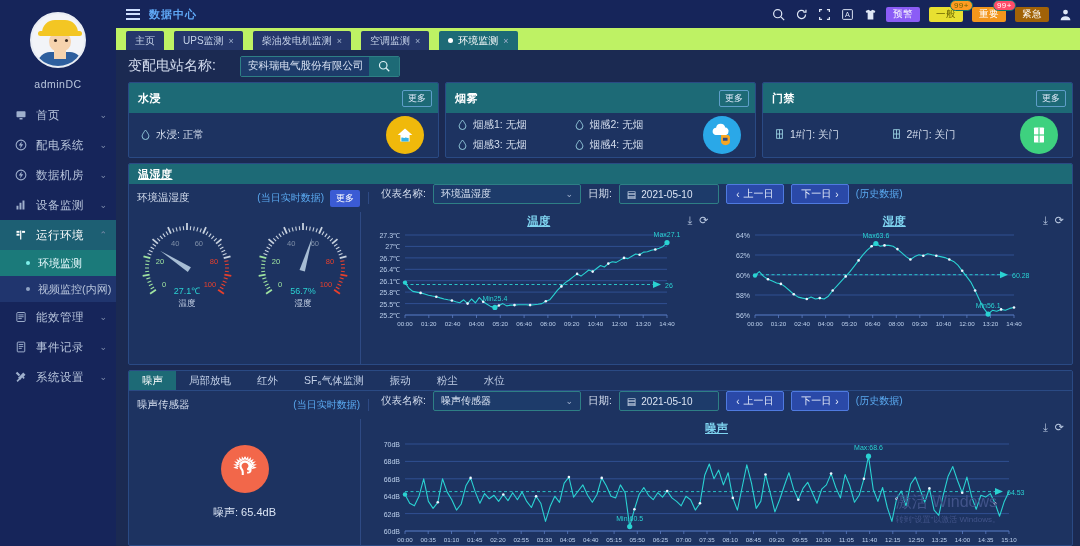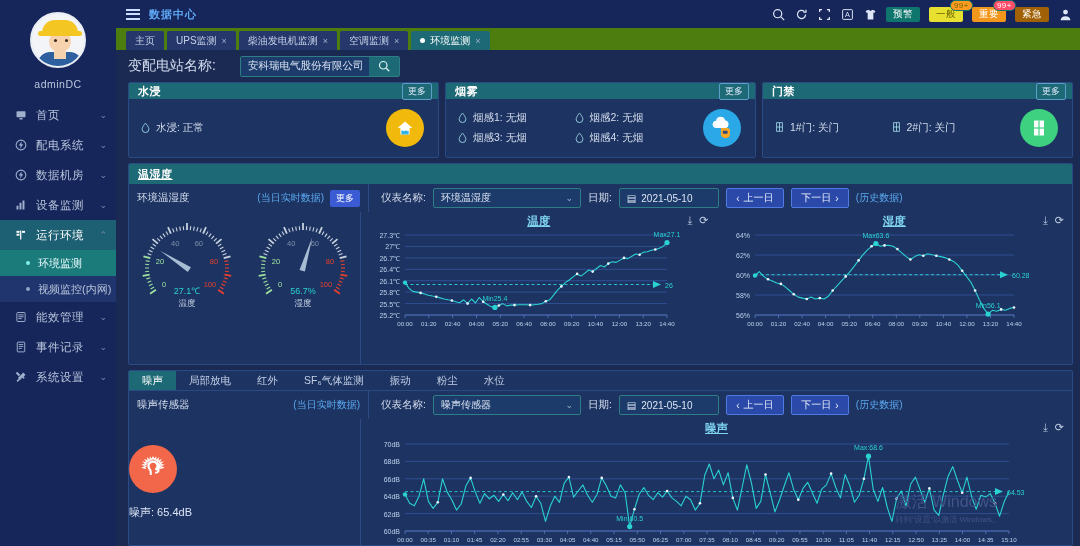--- a/index.html
+++ b/index.html
@@ -65,26 +65,26 @@
   .ticon { width:14px;height:14px; color:#dfe7f6; display:flex;align-items:center;
            justify-content:center; cursor:pointer; font-size:12px;}
   .ticon svg{ display:block; }
   .badge { height:15px; border-radius:2px; padding:0 7px; font-size:9.5px;
            color:#fff; display:flex; align-items:center; position:relative; cursor:pointer;
            letter-spacing:.5px; }
   .badge .cnt { position:absolute; right:-10px; top:-7px; background:#ff9b21;
                 border-radius:8px; font-size:8px; padding:0 3px; height:11px;
                 display:flex;align-items:center; border:1px solid #0f766e;}
   .badge.b-red .cnt { background:#ff4d6a; }
-  .badge.b1{background:#0f766e;} .badge.b2{background:#e8e031;color:#6b6600;}
+  .badge.b1{background:#8b5cf6;} .badge.b2{background:#e8e031;color:#6b6600;}
   .badge.b3{background:#f3961c;} .badge.b4{background:#a16207;}
 
   
-  .tabstrip { height:22px; background:#4d7c0f; display:flex; align-items:flex-end;
-              padding-left:10px; gap:3px; }
+  .tabstrip { height:22px; background:#bef264; display:flex; align-items:flex-end;
+              padding-left:10px; gap:10px; }
   .tab { height:19px; padding:0 9px; display:flex;align-items:center; gap:5px;
          font-size:10px; color:#c5d2e8; background:#25376b; border-radius:2px 2px 0 0;
          cursor:pointer; }
   .tab .tclose { font-size:9px; color:#9fb0cd; }
   .tab.active { background:#1d6a76; color:#fff; }
   .tab .tdot { width:5px;height:5px;border-radius:50%; background:#fff; }
 
   
   .searchrow { height:32px; display:flex; align-items:center; padding:0 0 0 12px;
                background:#1b2a52; }
@@ -96,21 +96,21 @@
                 font-family:"Liberation Sans",sans-serif;}
   .sbtn { width:30px; background:#1d6a76; display:flex;align-items:center;
           justify-content:center; cursor:pointer; }
 
   
   .content { padding:0 7px 0 12px; flex:1; display:flex; flex-direction:column; gap:5px;
              overflow:hidden;}
   .cards { display:flex; gap:6px; height:76px; }
   .card { flex:1; background:#1d3361; border:1px solid #2a4a84; border-radius:2px;
           display:flex; flex-direction:column; overflow:hidden; }
-  .card-hd { height:16px; background:#1d6a76; display:flex; align-items:center;
+  .card-hd { height:30px; background:#1d6a76; display:flex; align-items:center;
              padding:0 6px 0 9px; }
   .card-hd .t { font-size:11px; color:#fff; font-weight:bold; letter-spacing:.5px;}
   .more { margin-left:auto; font-size:9px; color:#dce7f7; border:1px solid #5e9ec9;
           border-radius:2px; padding:1px 5px; cursor:pointer; background:#1d6a76;}
   .card-bd { flex:1; position:relative; display:flex; align-items:center;
              padding:0 64px 0 12px; }
   .items { display:flex; flex-wrap:wrap; width:100%; }
   .item { display:flex; align-items:center; gap:6px; font-size:10.5px; color:#d5deee;
           min-width:50%; height:20px; }
   .item.w100 { min-width:100%; }
@@ -120,21 +120,21 @@
              align-items:center;justify-content:center; }
   .bi-y{background:#f0b90b;} .bi-b{background:#2aa8e8;} .bi-g{background:#3ed17f;}
 
   
   .panel { background:#1d3361; border:1px solid #2a4a84; border-radius:2px;
            display:flex; flex-direction:column; overflow:hidden; }
   .panel-hd { height:20px; background:#1d6a76; display:flex;align-items:center;
               padding:0 9px; }
   .panel-hd .t { font-size:11px; color:#fff; font-weight:bold; letter-spacing:.5px;
                  text-decoration:underline;}
-  .panel-ctl { height:28px; display:flex; align-items:center; padding:0 8px; }
+  .panel-ctl { height:28px; display:flex; align-items:flex-end; padding:8px 8px; }
   .left-ctl { width:232px; display:flex; align-items:center; padding-right:8px;
               border-right:1px solid #2e4a84; height:100%;}
   .left-ctl .nm { font-size:10.5px; color:#d5deee;}
   .realtime { margin-left:auto; font-size:10px; color:#5aa9f0; cursor:pointer; }
   .btn-more { margin-left:6px; font-size:9px; background:#3b5bd4; color:#fff;
               border-radius:2px; padding:2px 6px; cursor:pointer;}
   .right-ctl { flex:1; display:flex; align-items:center; gap:7px; padding-left:12px;}
   .fl { font-size:10.5px; color:#d5deee; }
   .sel { height:20px; min-width:128px; background:#1d3b6a; border:1px solid #2e7f85;
          border-radius:2px; display:flex;align-items:center; padding:0 7px;
@@ -159,21 +159,21 @@
   .chart-tools { position:absolute; right:8px; top:2px; display:flex; gap:7px; }
   .chart-tools span { color:#b9c8e0; cursor:pointer; font-size:11px; }
 
   
   .tabrow { height:20px; display:flex; align-items:stretch; background:#1d3361;
             border-bottom:1px solid #2a4a84;}
   .btab { padding:0 13px; display:flex;align-items:center; font-size:10.5px;
           color:#c3d0e7; cursor:pointer;}
   .btab.active { background:#1d6a76; color:#fff; }
   .noise-left { width:232px; flex:0 0 232px; border-right:1px solid #2e4a84;
-                display:flex;flex-direction:column;
+                display:flex;flex-direction:column;align-items:center;
                 justify-content:center; gap:12px;}
   .noise-circle { width:48px;height:48px;border-radius:50%; background:#f2674a;
                   display:flex;align-items:center;justify-content:center;}
   .noise-val { font-size:11px; color:#dbe5f5;}
 
   svg { overflow:visible; }
   .wm { position:absolute; right:72px; bottom:20px; color:#42548a; font-size:16px;
         pointer-events:none; }
   .wm small { display:block; font-size:8px; margin-top:1px;}
 </style>

